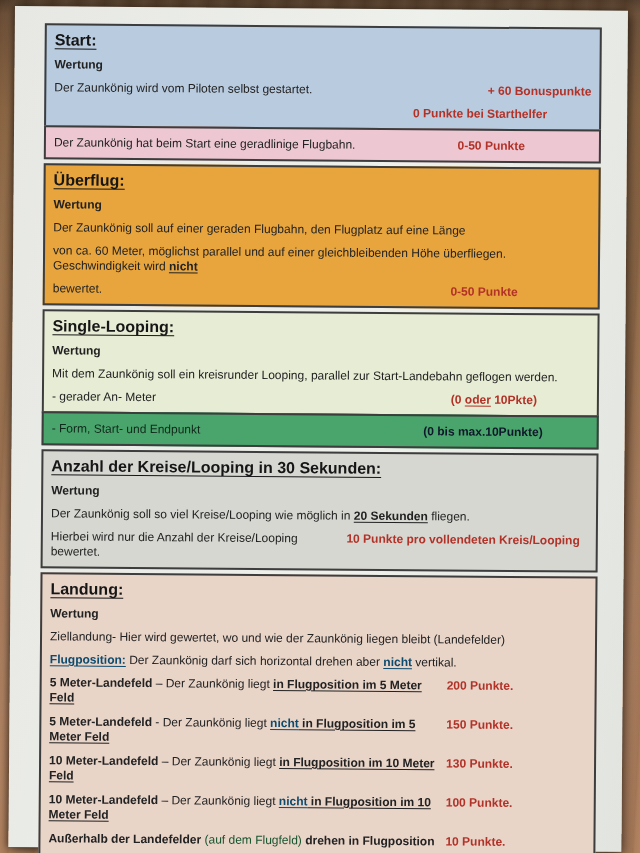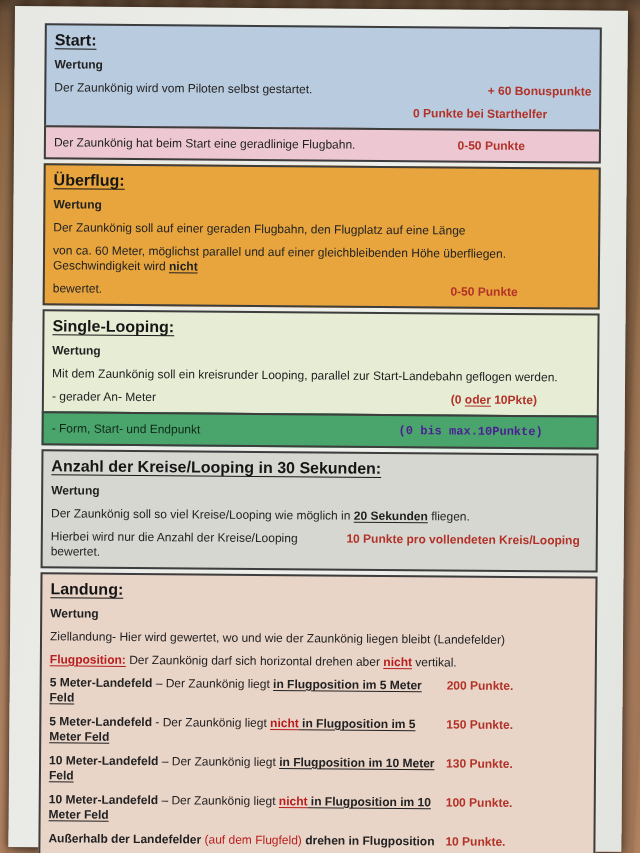--- a/index.html
+++ b/index.html
@@ -22,31 +22,31 @@
   .subrow { border:2px solid #3d3d3d; border-top:2px solid #3d3d3d; margin-top:-2px; padding:8px 8px; display:flex; justify-content:space-between; font-size:12px; }
   .gap { height:4px; }
   .title { font-size:16px; font-weight:bold; margin:2px 0 8px 0; text-decoration:underline; text-underline-offset:3px; color:#161616; }
   .wertung { font-size:12px; font-weight:bold; margin:0 0 9px 0; }
   .row { display:flex; justify-content:space-between; font-size:12px; margin-bottom:8px; line-height:1.25; }
   .row:last-child { margin-bottom:4px; }
   .pts { color:#b23228; font-weight:bold; white-space:nowrap; }
   .txt { color:#222; }
   .b { font-weight:bold; }
   .u { text-decoration:underline; text-underline-offset:2px; }
-  .red { color:#b91c1c; }
-  .redlight { color:#b91c1c; font-weight:normal; }
+  .red { color:#0c4a6e; }
+  .redlight { color:#14532d; font-weight:normal; }
   
   .sec-start   { background:#b9cbdf; }
   .sub-start   { background:#edc8d3; padding-right:74px; }
   .sec-ueber   { background:#e8a53d; }
   .sec-loop    { background:#e7ecd4; }
   .sub-loop    { background:#4aa express56c; }
   .sub-loop    { background:#4aa56c; padding-right:54px; }
   .sub-loop .txt { color:#10291a; }
-  .sub-loop .pts { color:#4c1d95;font-family:Liberation Mono, monospace; }
+  .sub-loop .pts { color:#0f172a; }
   .sec-anzahl  { background:#d7d7d2; }
   .sec-landung { background:#e9d4c8; padding-bottom:8px; }
   
   .row-pad55 { padding-right:52px; }
   .row-pad75 { padding-right:72px; }
   .row-right { justify-content:flex-end; padding-right:44px; margin-bottom:1px; }
   .row-tight { padding-right:8px; }
   .plain { font-size:12px; margin-bottom:8px; line-height:1.25; }
   
   .lrow { display:grid; grid-template-columns:1fr 140px; font-size:12px; margin-bottom:9px; line-height:1.25; }

